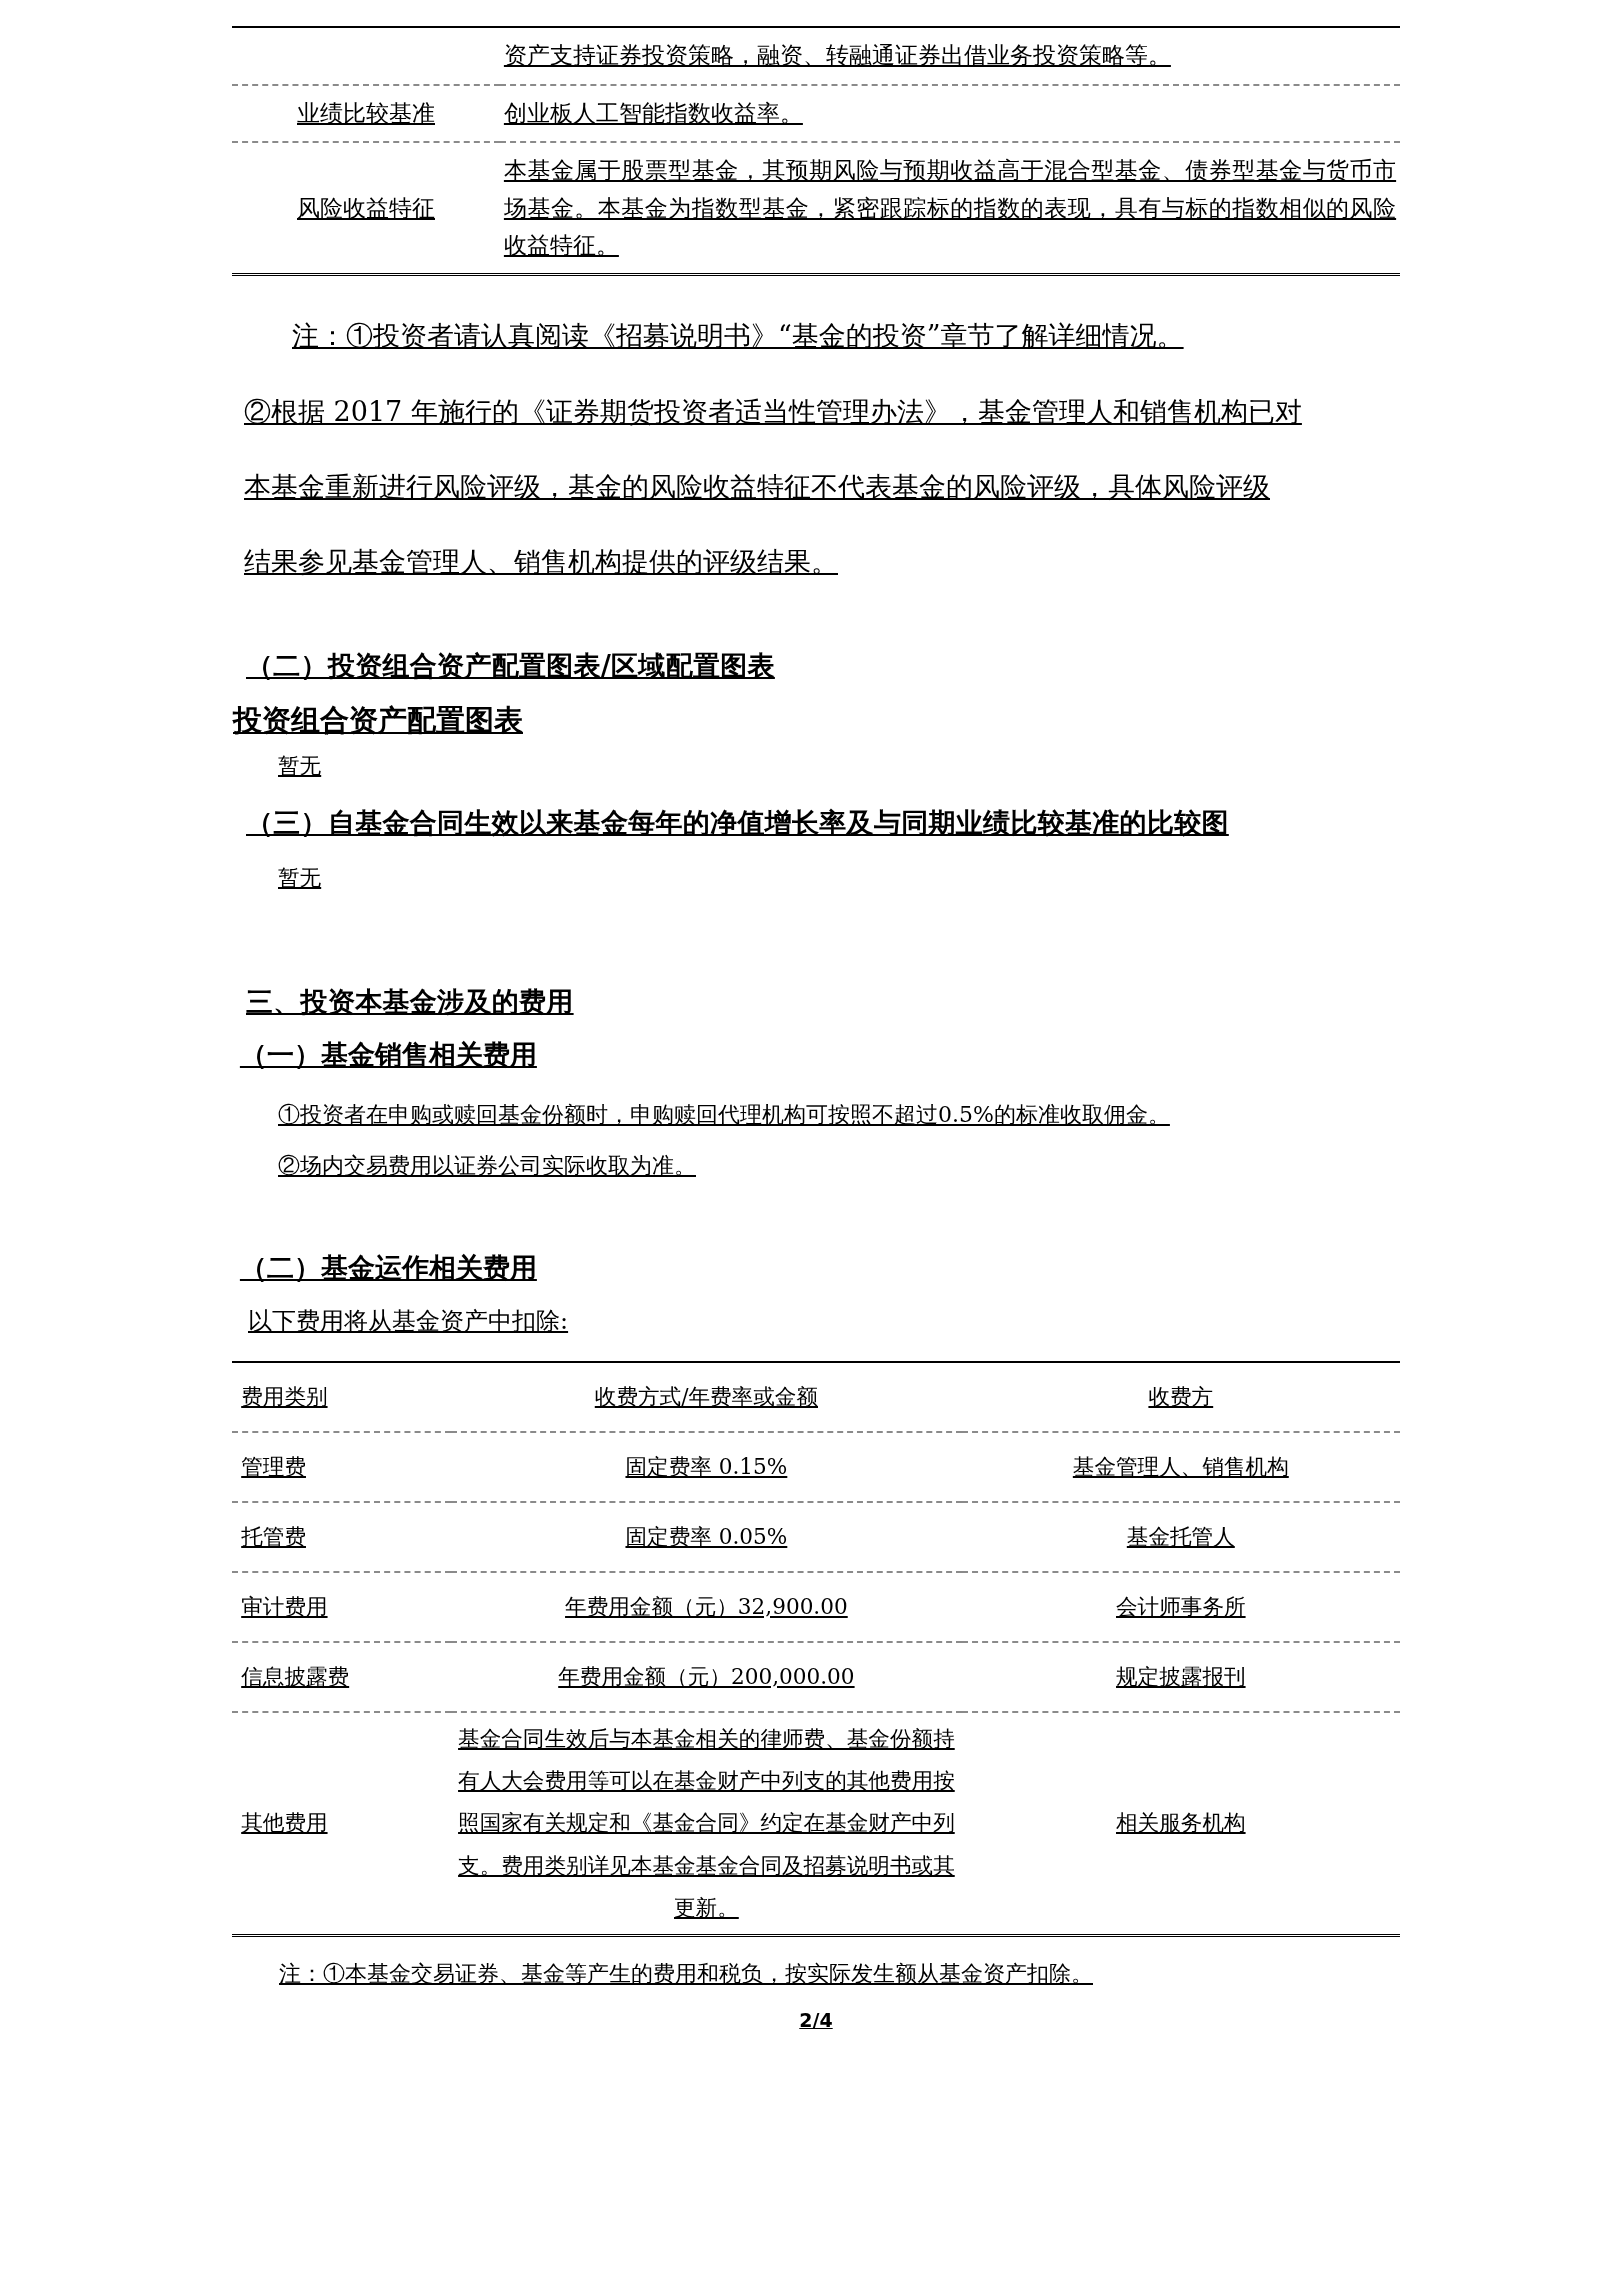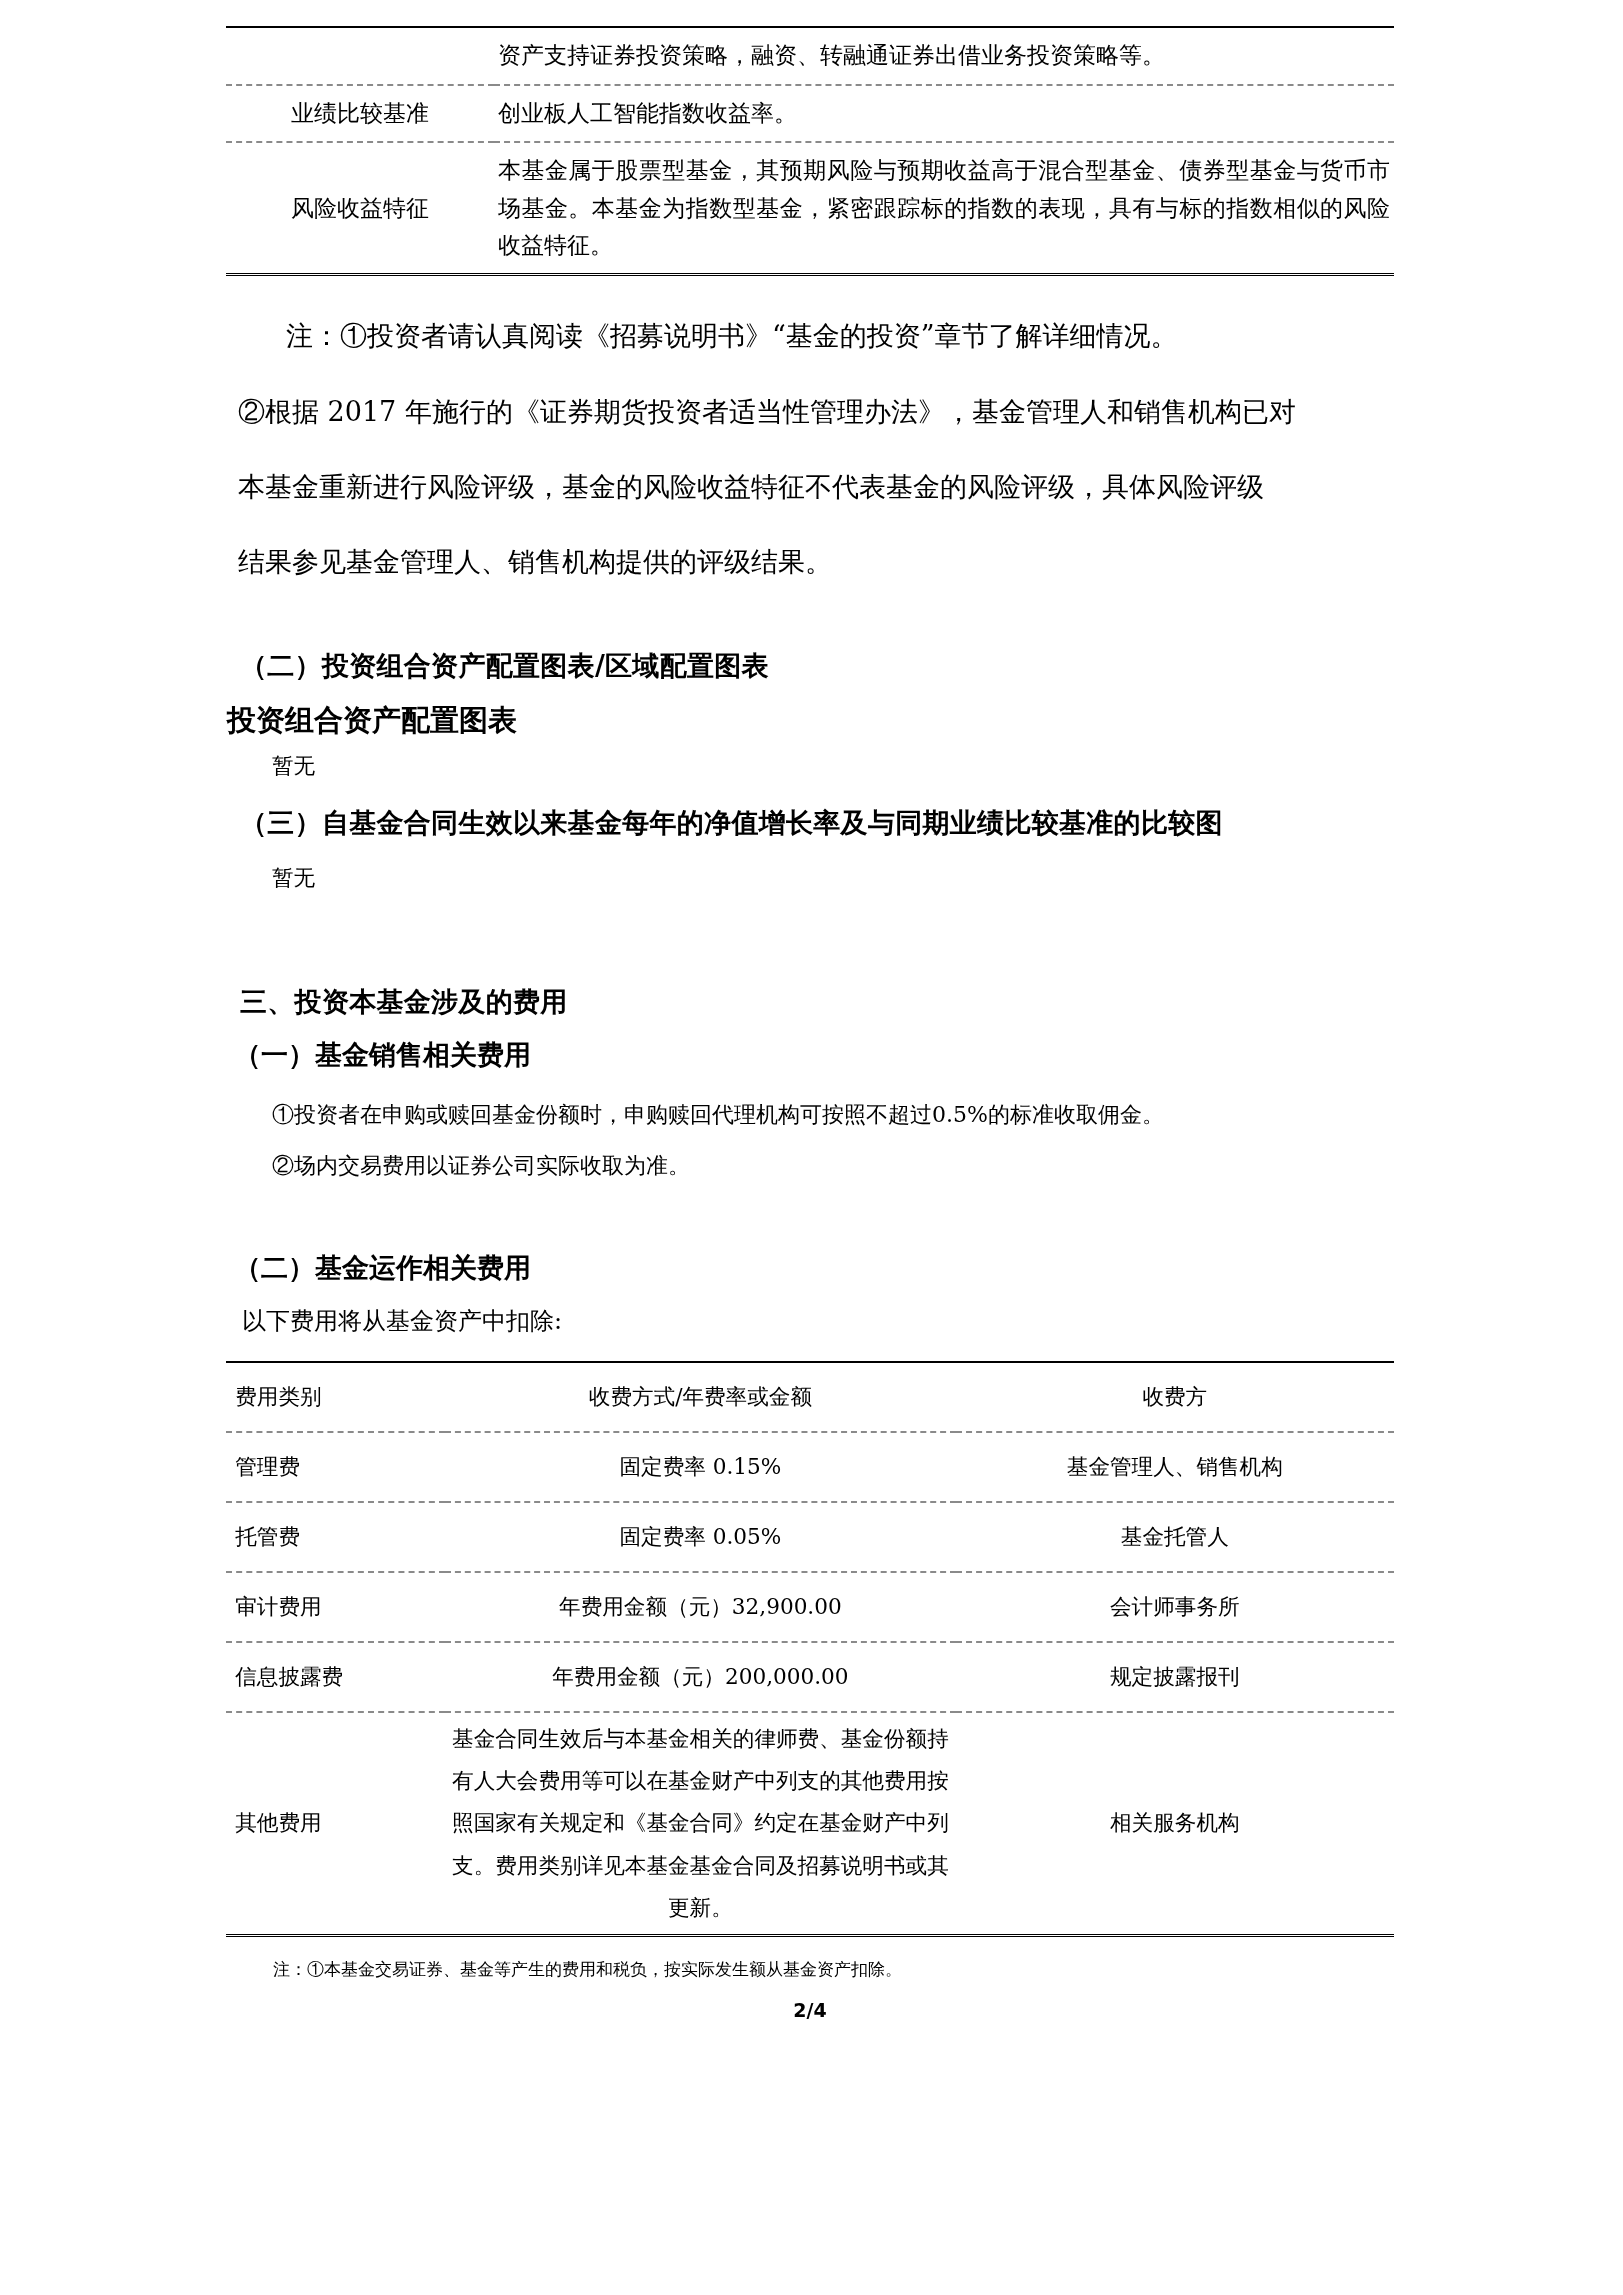--- a/index.html
+++ b/index.html
@@ -15,23 +15,24 @@
     position: relative;
     width: 1623px;
     height: 2295px;
     background: #ffffff;
     box-sizing: border-box;
     padding: 0;
     overflow: hidden;
   }
   .content {
     position: absolute;
-    left: 226px;
+    left: 232px;
     top: 0;
     width: 1168px;
+    text-decoration: underline;
   }
 
   
   table.doc-table {
     width: 1168px;
     border-collapse: collapse;
     table-layout: fixed;
   }
   table.doc-table td {
     vertical-align: middle;
@@ -135,21 +136,21 @@
   #fee-table td.c1 { text-align: left; padding-left: 9.2px; }
   #fee-table td.c2 { text-align: center; }
   #fee-table td.c3 { text-align: center; }
   #fee-table td.other-desc {
     line-height: 1.95;
     padding: 5.2px 0;
   }
 
   
   p.bottom-note {
-    font-size: 17px;
+    font-size: 22px;
     margin: 0;
     line-height: 1.9;
     text-indent: 47px;
   }
 
   .pagenum {
     text-align: center;
     font-size: 19px;
     font-weight: bold;
     font-family: "DejaVu Sans", "Liberation Sans", sans-serif;

